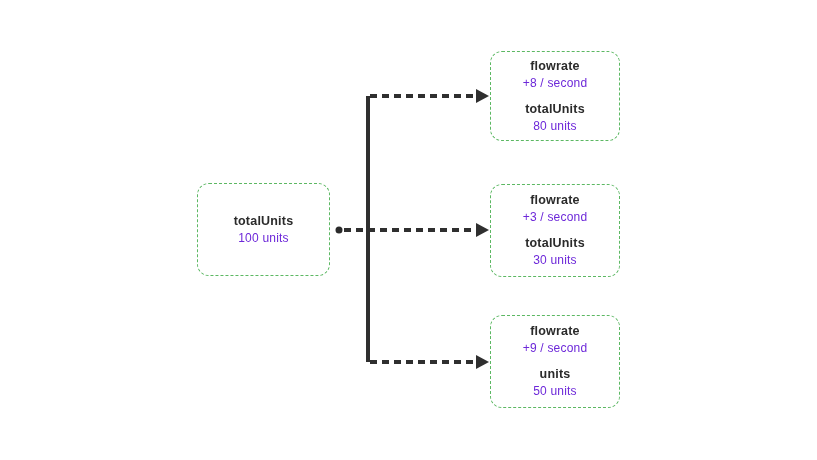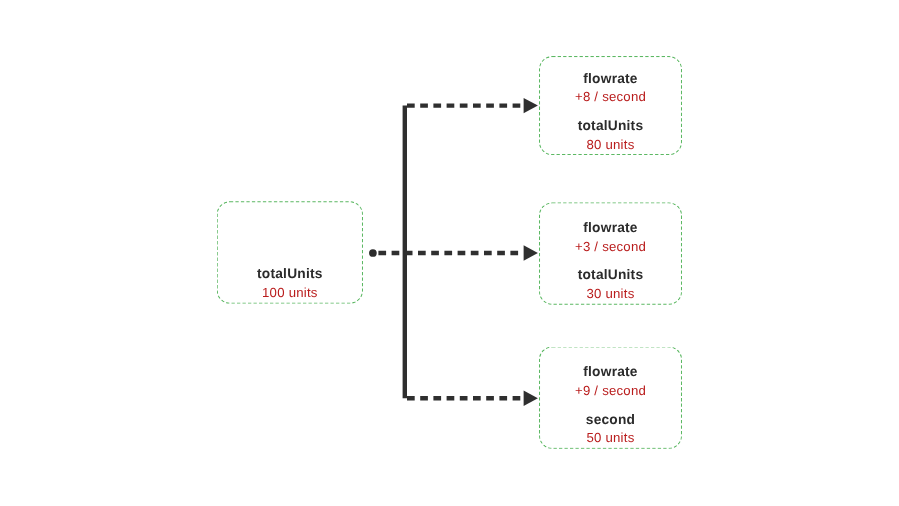--- a/index.html
+++ b/index.html
@@ -16,21 +16,21 @@
     left: 0; top: 0;
     width: 817px; height: 460px;
   }
   .node {
     position: absolute;
     background: #ffffff;
     border: 1.5px dashed #5cb863;
     border-radius: 12px;
     display: flex;
     flex-direction: column;
-    justify-content: flex-end;
+    justify-content: center;
     align-items: center;
     row-gap: 9px;
     box-sizing: border-box;
     text-align: center;
   }
   .node-source { left: 197px; top: 183px; width: 133px; height: 93px; }
   .node-top    { left: 490px; top: 51px;  width: 130px; height: 90px; }
   .node-mid    { left: 490px; top: 184px; width: 130px; height: 93px; }
   .node-bottom { left: 490px; top: 315px; width: 130px; height: 93px; }
   .field { line-height: 17px; }
@@ -38,21 +38,21 @@
     display: block;
     font-size: 12.5px;
     font-weight: 700;
     color: #2b2b2b;
     letter-spacing: 0.2px;
   }
   .field .value {
     display: block;
     font-size: 12px;
     font-weight: 400;
-    color: #b91c1c;
+    color: #6d28d9;
     letter-spacing: 0.2px;
   }
   .edge-path { stroke: #2f2f2f; stroke-width: 4; fill: none; }
   .edge-dashed { stroke-dasharray: 7 5; }
   .arrow-head { fill: #2f2f2f; stroke: none; }
   .handle-dot { fill: #2b2b2b; }
 </style>
 </head>
 <body>
 
@@ -102,18 +102,18 @@
       <span class="value">30 units</span>
     </div>
   </div>
 
   <div class="node node-bottom">
     <div class="field">
       <span class="label">flowrate</span>
       <span class="value">+9 / second</span>
     </div>
     <div class="field">
-      <span class="label">second</span>
+      <span class="label">units</span>
       <span class="value">50 units</span>
     </div>
   </div>
 
 </div>
 
 </body></html>

